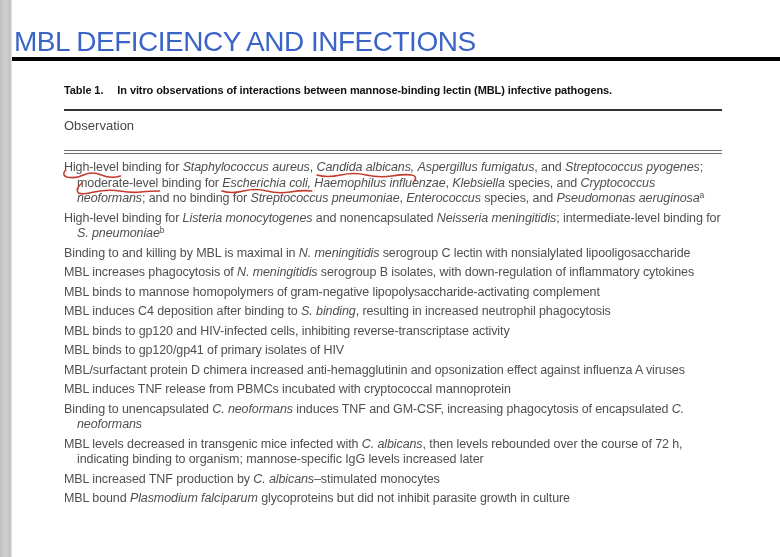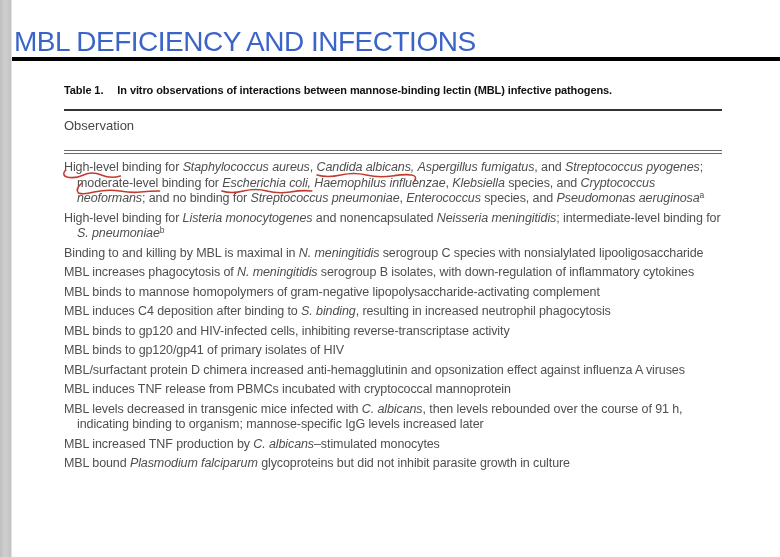--- a/index.html
+++ b/index.html
@@ -76,25 +76,26 @@
       <p class="row"><span class="ann"><span>High-level</span><svg viewBox="0 0 100 10" preserveAspectRatio="none">
             <path d="M6,0 Q-1,5 8,7 Q22,9 36,5 T66,5 T98,6" fill="none" stroke="#c23b2e" stroke-width="1.6" stroke-linecap="round" vector-effect="non-scaling-stroke"></path>
           </svg></span><span> binding for </span><i>Staphylococcus aureus</i><span>, </span><span class="ann"><i>Candida albicans,</i><svg viewBox="0 0 100 10" preserveAspectRatio="none">
             <path d="M2,5 Q12,8 25,5 T50,5 T75,6 T94,5 Q100,6 97,11" fill="none" stroke="#c23b2e" stroke-width="1.6" stroke-linecap="round" vector-effect="non-scaling-stroke"></path>
           </svg></span><span> </span><i>Aspergillus fumigatus</i><span>, and </span><i>Streptococcus pyogenes</i><span>; </span><span class="ann"><span>moderate-level</span><svg viewBox="0 0 100 10" preserveAspectRatio="none">
             <path d="M8,-3 Q0,3 4,7 Q10,9 22,6 Q38,3 52,5 T76,6 T98,5" fill="none" stroke="#c23b2e" stroke-width="1.6" stroke-linecap="round" vector-effect="non-scaling-stroke"></path>
           </svg></span><span> binding for </span><span class="ann"><i>Escherichia coli,</i><svg viewBox="0 0 100 10" preserveAspectRatio="none">
             <path d="M2,5 Q12,8 25,5 T50,5 T75,6 T98,5" fill="none" stroke="#c23b2e" stroke-width="1.6" stroke-linecap="round" vector-effect="non-scaling-stroke"></path>
           </svg></span><span> </span><i>Haemophilus influenzae</i><span>, </span><i>Klebsiella</i><span> species, and </span><i>Cryptococcus neoformans</i><span>; and no binding for </span><i>Streptococcus pneumoniae</i><span>, </span><i>Enterococcus</i><span> species, and </span><i>Pseudomonas aeruginosa</i><sup>a</sup></p>
       <p class="row"><span>High-level binding for </span><i>Listeria monocytogenes</i><span> and nonencapsulated </span><i>Neisseria meningitidis</i><span>; intermediate-level binding for </span><i>S. pneumoniae</i><sup>b</sup></p>
-      <p class="row"><span>Binding to and killing by MBL is maximal in </span><i>N. meningitidis</i><span> serogroup C species with nonsialylated lipooligosaccharide</span></p>
+      <p class="row"><span>Binding to and killing by MBL is maximal in </span><i>N. meningitidis</i><span> serogroup C lectin with nonsialylated lipooligosaccharide</span></p>
       <p class="row"><span>MBL increases phagocytosis of </span><i>N. meningitidis</i><span> serogroup B isolates, with down-regulation of inflammatory cytokines</span></p>
       <p class="row"><span>MBL binds to mannose homopolymers of gram-negative lipopolysaccharide-activating complement</span></p>
       <p class="row"><span>MBL induces C4 deposition after binding to </span><i>S. binding</i><span>, resulting in increased neutrophil phagocytosis</span></p>
       <p class="row"><span>MBL binds to gp120 and HIV-infected cells, inhibiting reverse-transcriptase activity</span></p>
       <p class="row"><span>MBL binds to gp120/gp41 of primary isolates of HIV</span></p>
       <p class="row"><span>MBL/surfactant protein D chimera increased anti-hemagglutinin and opsonization effect against influenza A viruses</span></p>
       <p class="row"><span>MBL induces TNF release from PBMCs incubated with cryptococcal mannoprotein</span></p>
-      <p class="row"><span>MBL levels decreased in transgenic mice infected with </span><i>C. albicans</i><span>, then levels rebounded over the course of 91 h, indicating binding to organism; mannose-specific IgG levels increased later</span></p>
+      <p class="row"><span>Binding to unencapsulated </span><i>C. neoformans</i><span> induces TNF and GM-CSF, increasing phagocytosis of encapsulated </span><i>C. neoformans</i></p>
+      <p class="row"><span>MBL levels decreased in transgenic mice infected with </span><i>C. albicans</i><span>, then levels rebounded over the course of 72 h, indicating binding to organism; mannose-specific IgG levels increased later</span></p>
       <p class="row"><span>MBL increased TNF production by </span><i>C. albicans</i><span>–stimulated monocytes</span></p>
       <p class="row"><span>MBL bound </span><i>Plasmodium falciparum</i><span> glycoproteins but did not inhibit parasite growth in culture</span></p>
     </div>
 </div>
 
 </body></html>

